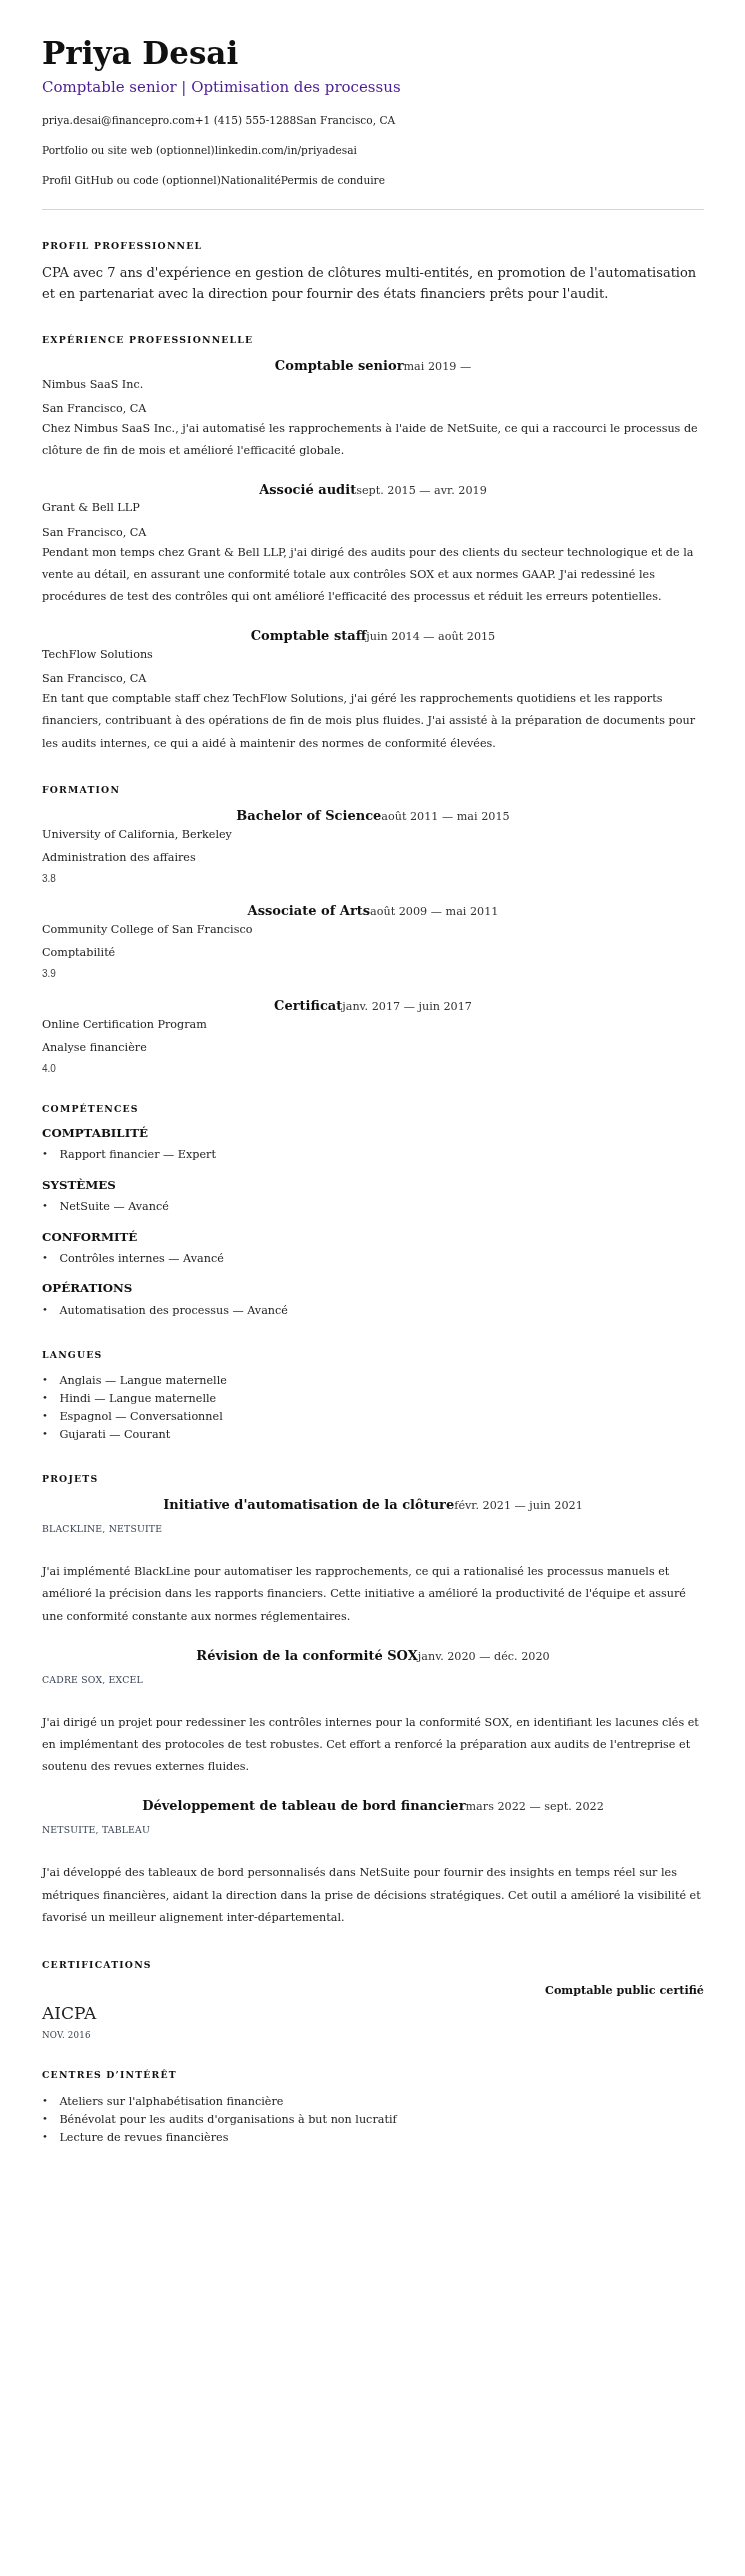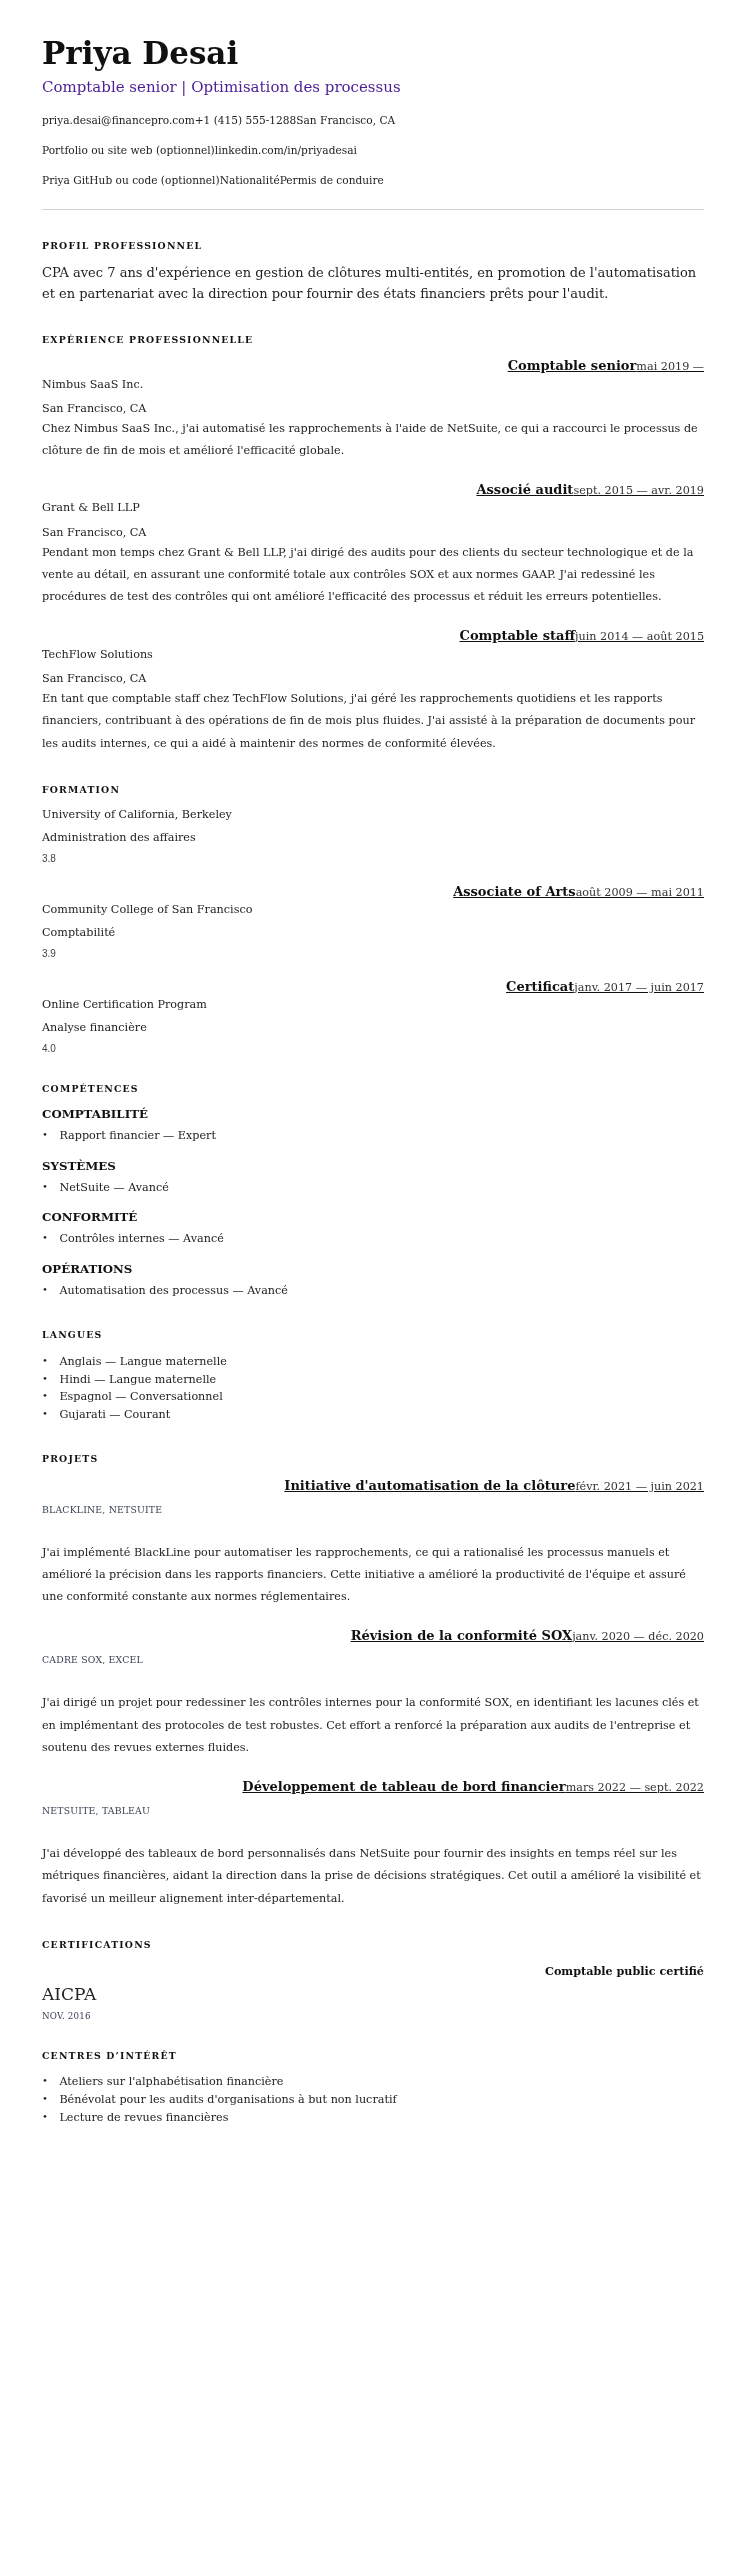--- a/index.html
+++ b/index.html
@@ -50,23 +50,22 @@
     margin-bottom: 12.4px;
   }
   .summary {
     font-size: 13px;
     line-height: 1.6;
     color: #222;
   }
   .entry { margin-bottom: 18.6px; }
   .entry-head {
     display: flex;
-    justify-content: flex-end;
+    justify-content: center;
     align-items: baseline;
-    text-decoration: underline;
   }
   .entry-title {
     font-size: 13px;
     font-weight: bold;
     color: #111;
     line-height: 1.4;
   }
   .entry-date {
     font-size: 11.2px;
     color: #333;
@@ -171,21 +170,21 @@
     <div class="contact-row">
       <span>priya.desai@financepro.com</span>
       <span>+1 (415) 555-1288</span>
       <span>San Francisco, CA</span>
     </div>
     <div class="contact-row">
       <span>Portfolio ou site web (optionnel)</span>
       <span>linkedin.com/in/priyadesai</span>
     </div>
     <div class="contact-row">
-      <span>Priya GitHub ou code (optionnel)</span>
+      <span>Profil GitHub ou code (optionnel)</span>
       <span>Nationalité</span>
       <span>Permis de conduire</span>
     </div>
   </header>
 
   <hr class="rule">
 
   <section class="section">
     <h2 class="section-title">Profil professionnel</h2>
     <p class="summary">CPA avec 7 ans d'expérience en gestion de clôtures multi-entités, en promotion de l'automatisation et en partenariat avec la direction pour fournir des états financiers prêts pour l'audit.</p>
@@ -222,20 +221,24 @@
       <div class="entry-sub">TechFlow Solutions</div>
       <div class="entry-loc">San Francisco, CA</div>
       <p class="entry-desc">En tant que comptable staff chez TechFlow Solutions, j'ai géré les rapprochements quotidiens et les rapports financiers, contribuant à des opérations de fin de mois plus fluides. J'ai assisté à la préparation de documents pour les audits internes, ce qui a aidé à maintenir des normes de conformité élevées.</p>
     </div>
   </section>
 
   <section class="section">
     <h2 class="section-title">Formation</h2>
 
     <div class="edu-entry">
+      <div class="entry-head">
+        <div class="entry-title">Bachelor of Science</div>
+        <div class="entry-date">août 2011 — mai 2015</div>
+      </div>
       <div class="entry-sub">University of California, Berkeley</div>
       <div class="edu-field">Administration des affaires</div>
       <div class="edu-gpa">3.8</div>
     </div>
 
     <div class="edu-entry">
       <div class="entry-head">
         <div class="entry-title">Associate of Arts</div>
         <div class="entry-date">août 2009 — mai 2011</div>
       </div>

